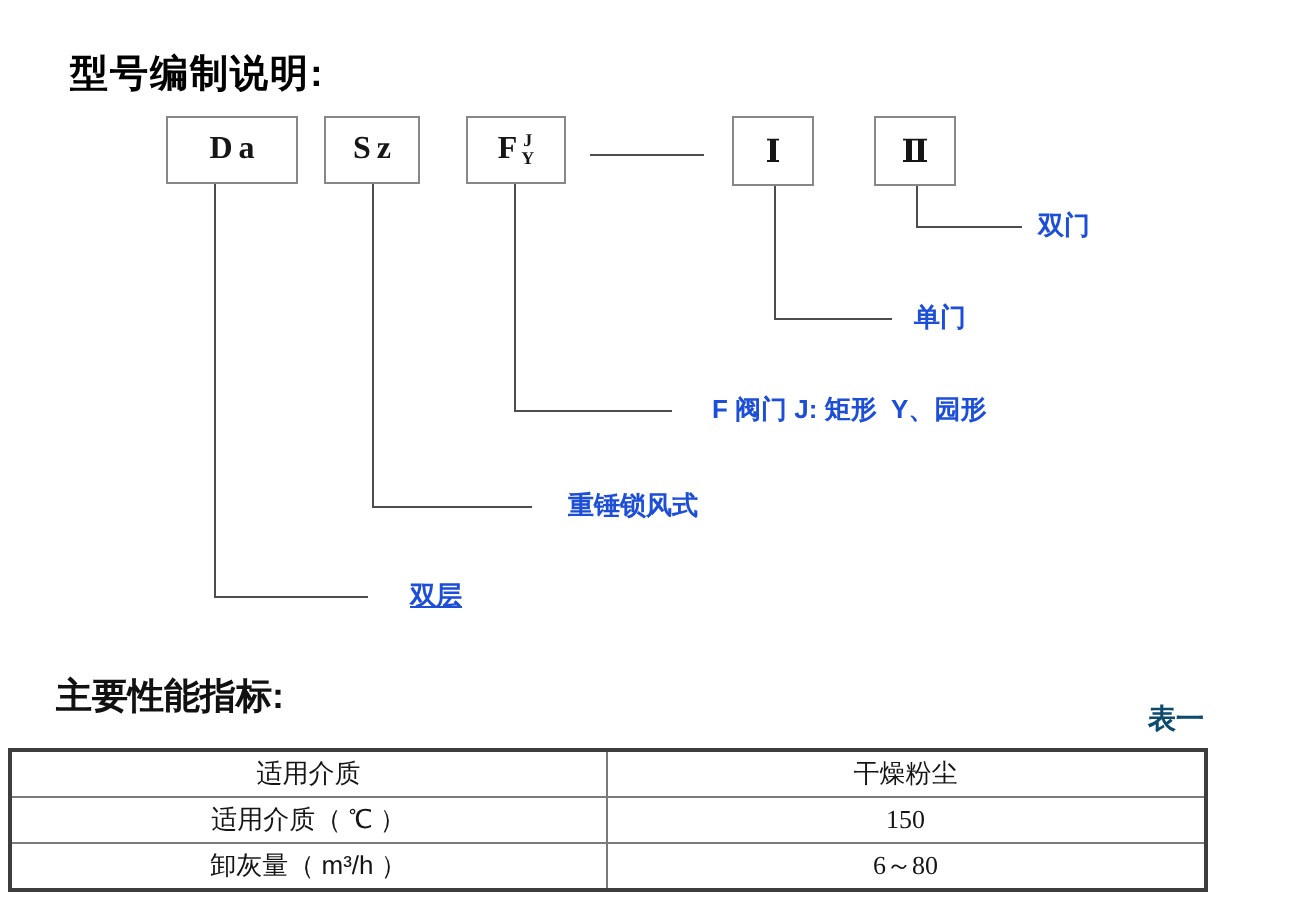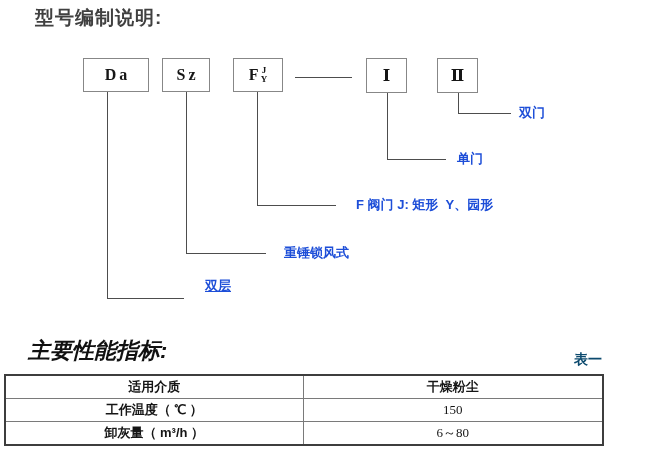--- a/index.html
+++ b/index.html
@@ -1,22 +1,22 @@
 <!DOCTYPE html>
 <html><head>
 <meta charset="utf-8">
 <style>
   html,body{margin:0;padding:0;background:#ffffff;}
   .canvas{
     position:relative;width:650px;height:450px;background:#ffffff;overflow:hidden;
     font-family:"Liberation Sans", sans-serif;color:#1a1a1a;
   }
   .main-title{
-    position:absolute;left:35px;top:5px;font-size:19px;font-weight:bold;
-    letter-spacing:1px;color:#404040;
+    position:absolute;left:35px;top:24px;font-size:19px;font-weight:bold;
+    letter-spacing:1px;color:#000000;
   }
   .box{
     position:absolute;top:58px;height:34px;box-sizing:border-box;
     border:1px solid #878787;background:#fff;
     display:flex;align-items:center;justify-content:center;
     font-family:"Liberation Serif","DejaVu Serif",serif;
     font-weight:bold;font-size:16px;color:#161616;
   }
   .box-da{left:83px;width:66px;}
   .box-sz{left:162px;width:48px;}
@@ -27,34 +27,34 @@
   .f-stack{
     display:inline-flex;flex-direction:column;align-items:center;
     font-size:9px;line-height:9px;margin-left:2px;font-weight:bold;
   }
   .line{position:absolute;background:#4d4d4d;}
   .callout{
     position:absolute;font-size:13px;font-weight:bold;line-height:16px;
     color:#1d4ed8;white-space:pre;
   }
   .section-title{
-    position:absolute;left:28px;top:336px;font-size:22px;font-weight:bold;color:#111;font-style:italic;
+    position:absolute;left:28px;top:336px;font-size:18px;font-weight:bold;color:#111;
   }
   .table-label{
     position:absolute;left:566px;top:351px;width:36px;text-align:right;
     font-size:14px;font-weight:bold;color:#0c4a6e;
   }
   table.perf{
     position:absolute;left:4px;top:374px;width:598px;
     border-collapse:collapse;table-layout:fixed;
     border:2px solid #3d3d3d;
   }
   table.perf td{
     border:1px solid #7a7a7a;height:22px;text-align:center;vertical-align:middle;
-    font-size:13px;font-weight:bold;color:#151515;padding:0;
+    font-size:13px;font-weight:normal;color:#151515;padding:0;
     font-family:"Liberation Sans", sans-serif;
   }
   table.perf td.num{
     font-family:"Liberation Serif","DejaVu Serif",serif;font-weight:normal;
   }
 </style>
 </head>
 <body>
 
 <div class="canvas">
@@ -95,37 +95,37 @@
   <div class="line" style="left:186px;top:92px;width:1px;height:161px;"></div>
   <div class="line" style="left:186px;top:253px;width:80px;height:1px;"></div>
 
   <div class="line" style="left:107px;top:92px;width:1px;height:206px;"></div>
   <div class="line" style="left:107px;top:298px;width:77px;height:1px;"></div>
 
   <div class="callout" style="left:519px;top:105px;">双门</div>
   <div class="callout" style="left:457px;top:151px;">单门</div>
   <div class="callout" style="left:356px;top:197px;">F 阀门 J: 矩形  Y、园形</div>
   <div class="callout" style="left:284px;top:245px;">重锤锁风式</div>
-  <div class="callout" style="left:205px;top:278px;text-decoration:underline;">双层</div>
+  <div class="callout" style="left:205px;top:290px;text-decoration:underline;">双层</div>
 
   <div class="section-title">主要性能指标:</div>
   <div class="table-label">表一</div>
 
   <table class="perf">
     <colgroup>
         <col style="width:298px">
         <col style="width:300px">
       </colgroup>
     <tbody>
         <tr>
       <td>适用介质</td>
       <td>干燥粉尘</td>
     </tr>
     <tr>
-      <td>工作温度（ ℃ ）</td>
+      <td>适用介质（ ℃ ）</td>
       <td class="num">150</td>
     </tr>
     <tr>
       <td>卸灰量（ m³/h ）</td>
       <td class="num">6～80</td>
     </tr>
   </tbody>
     </table>
 
 </div>

